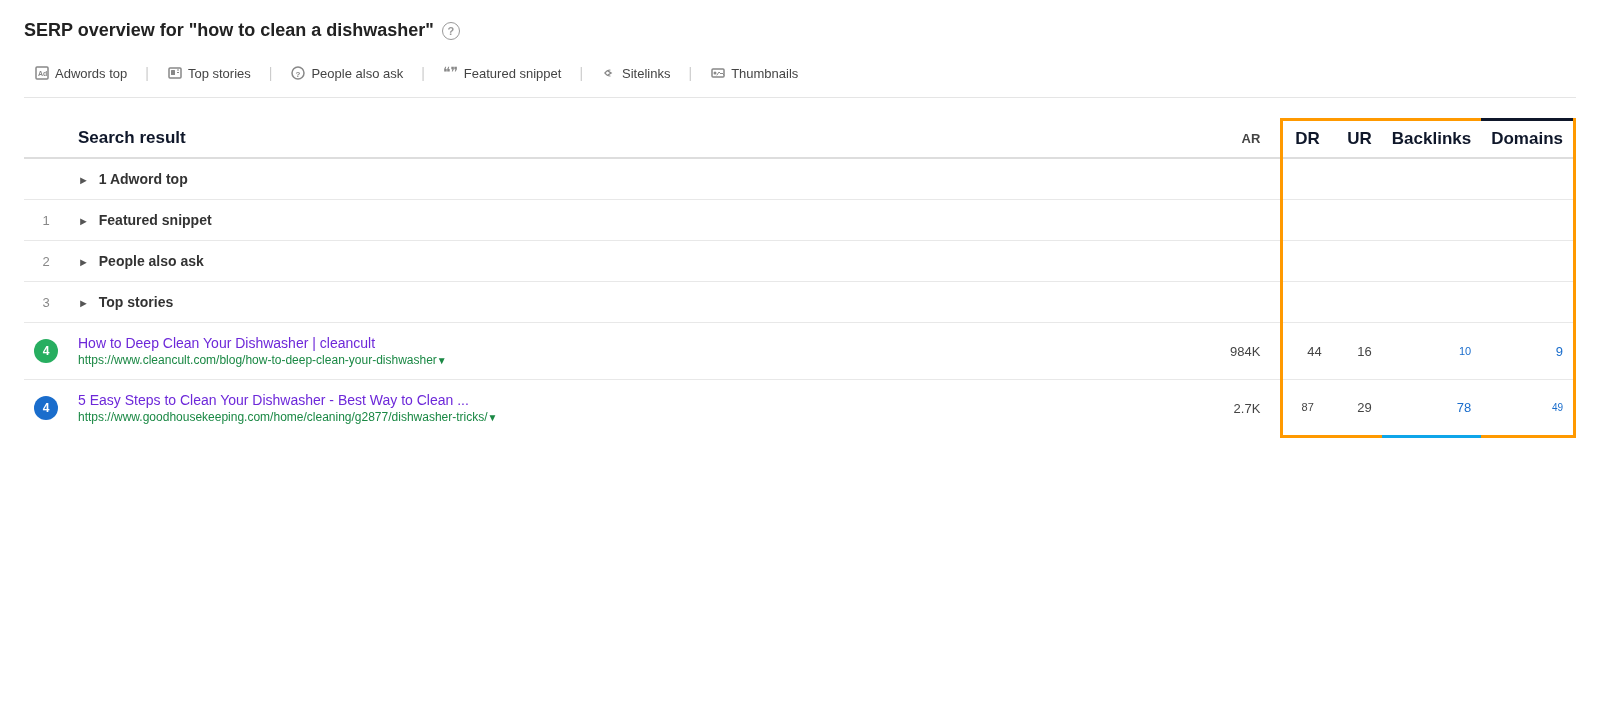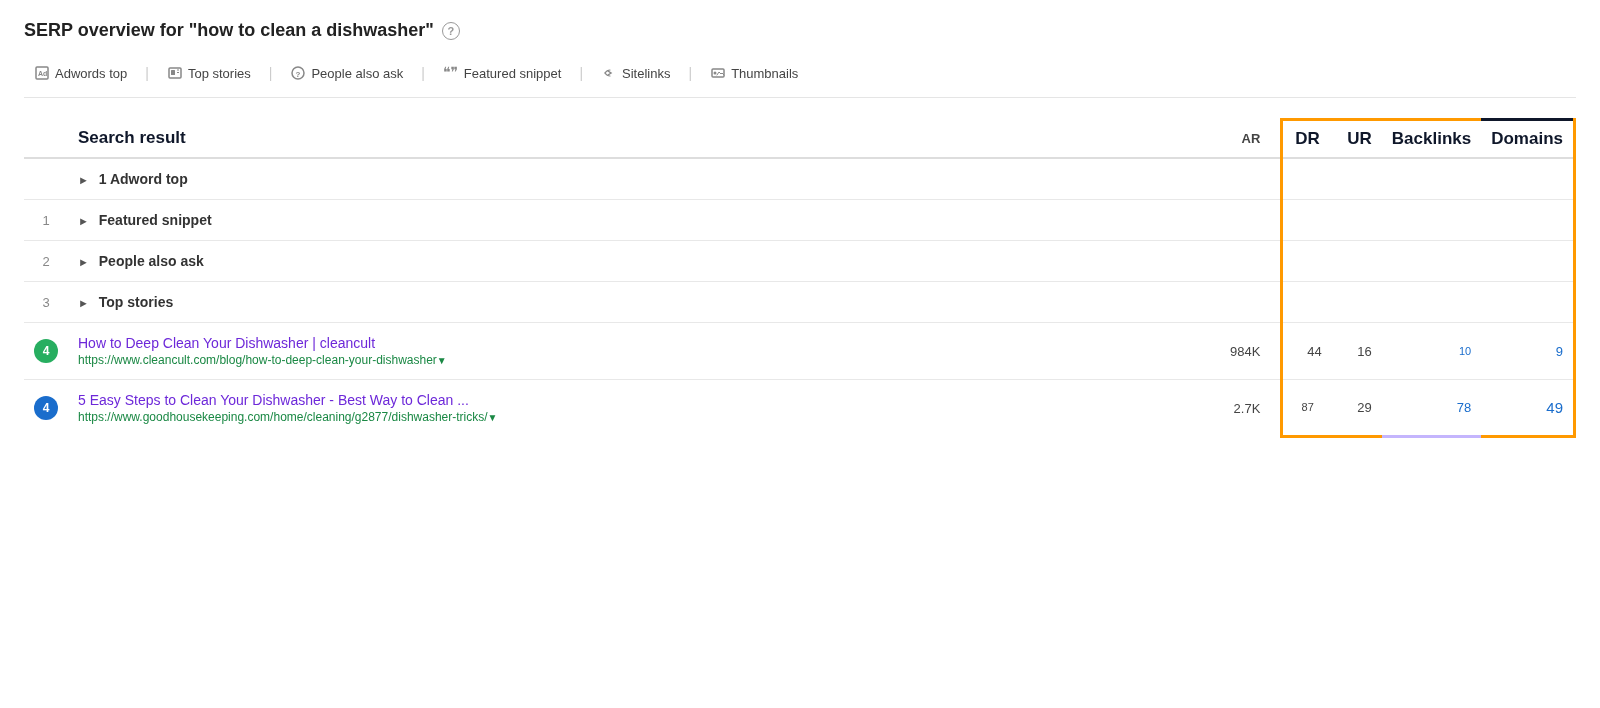--- a/index.html
+++ b/index.html
@@ -389,17 +389,17 @@
       <td>
         <a class="result-title-link" href="#">5 Easy Steps to Clean Your Dishwasher - Best Way to Clean ...</a>
         <span class="result-url">
           <span>https://www.goodhousekeeping.com/home/cleaning/g2877/dishwasher-tricks/</span>
           <span class="url-dropdown">▼</span>
         </span>
       </td>
       <td class="col-ar">2.7K</td>
       <td style="border-left:3px solid #f90; border-bottom:3px solid #f90; text-align:right; padding:12px 18px; font-size:11px; color:#444;">87</td>
       <td style="text-align:right; padding:12px 10px; font-size:13px; color:#444; border-bottom:3px solid #f90;">29</td>
-      <td style="text-align:right; padding:12px 10px; font-size:13px; color:#1a6dcc; cursor:pointer; border-bottom:3px solid #c4b5fd;">78</td>
-      <td style="border-right:3px solid #f90; border-bottom:3px solid #f90; text-align:right; padding:12px 10px; font-size:15px; color:#1a6dcc; cursor:pointer;margin-top:31px;">49</td>
+      <td style="text-align:right; padding:12px 10px; font-size:13px; color:#1a6dcc; cursor:pointer; border-bottom:3px solid #0ea5e9;">78</td>
+      <td style="border-right:3px solid #f90; border-bottom:3px solid #f90; text-align:right; padding:12px 10px; font-size:10px; color:#1a6dcc; cursor:pointer;margin-top:31px;">49</td>
     </tr>
   </tbody>
 </table>
 
 </body></html>

